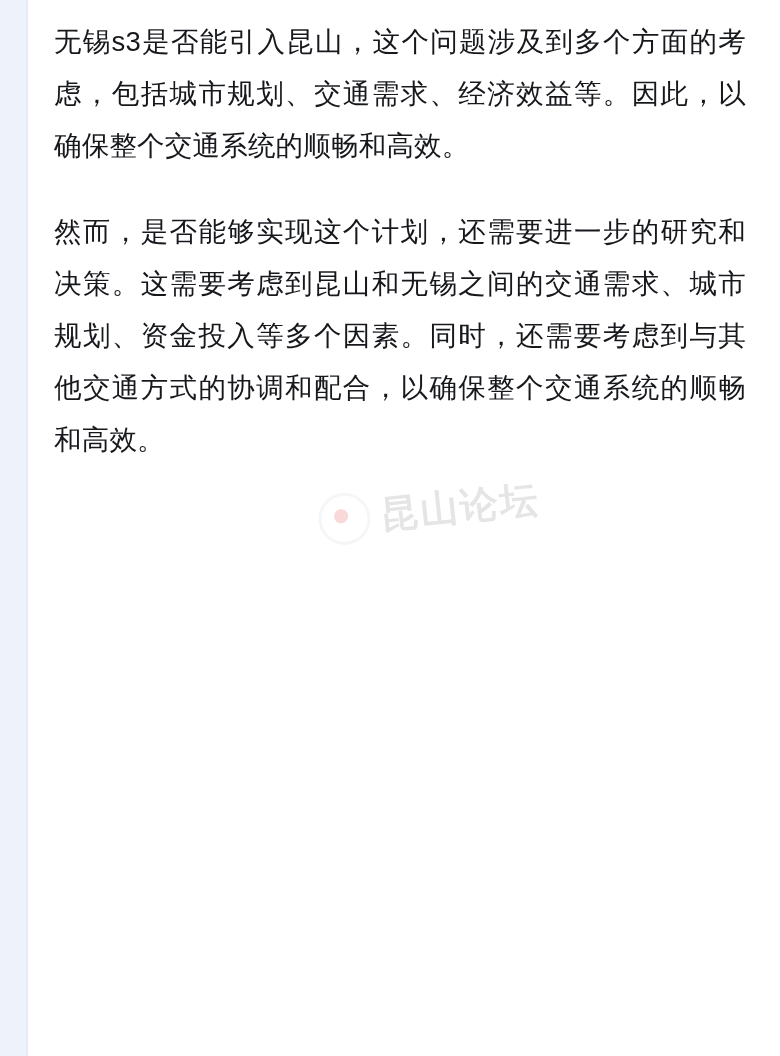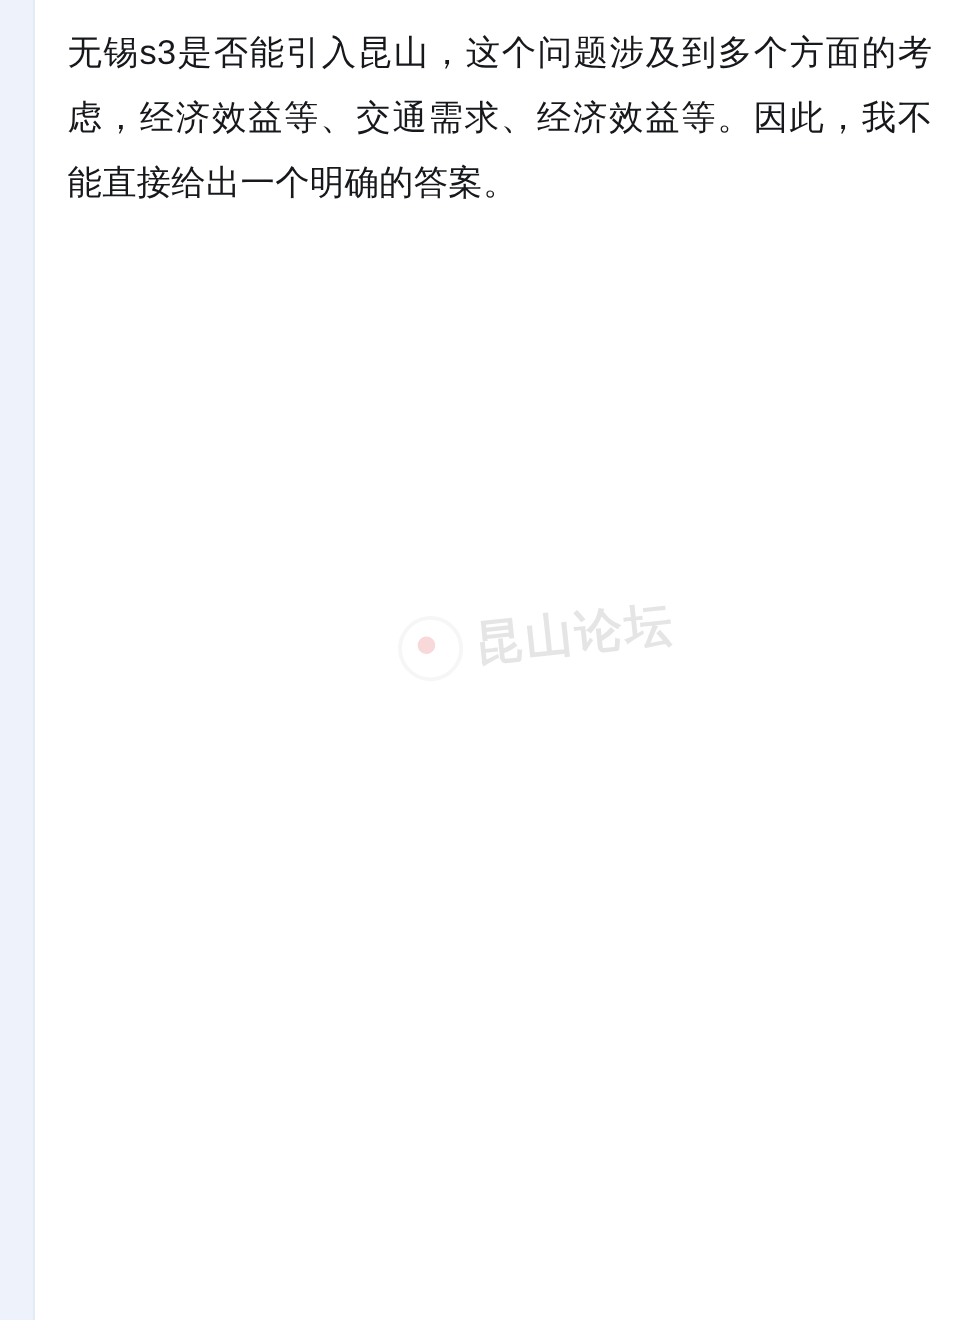--- a/index.html
+++ b/index.html
@@ -101,21 +101,22 @@
 </style>
 </head>
 <body>
 
 <div class="page">
 
   <div class="gutter"></div>
   <div class="gutter-edge"></div>
 
   <div class="content">
-    <p class="para">无锡s3是否能引入昆山，这个问题涉及到多个方面的考虑，经济效益等、交通需求、经济效益等。因此，我不能直接给出一个明确的答案。</p>
+    <p class="para">无锡s3是否能引入昆山，这个问题涉及到多个方面的考虑，包括城市规划、交通需求、经济效益等。因此，以确保整个交通系统的顺畅和高效。</p>
+    <p class="para">然而，是否能够实现这个计划，还需要进一步的研究和决策。这需要考虑到昆山和无锡之间的交通需求、城市规划、资金投入等多个因素。同时，还需要考虑到与其他交通方式的协调和配合，以确保整个交通系统的顺畅和高效。</p>
   </div>
 
   <div class="watermark">
     <span class="wm-mark"></span>
     <span class="wm-text">昆山论坛</span>
   </div>
 
 </div>
 
 </body></html>

